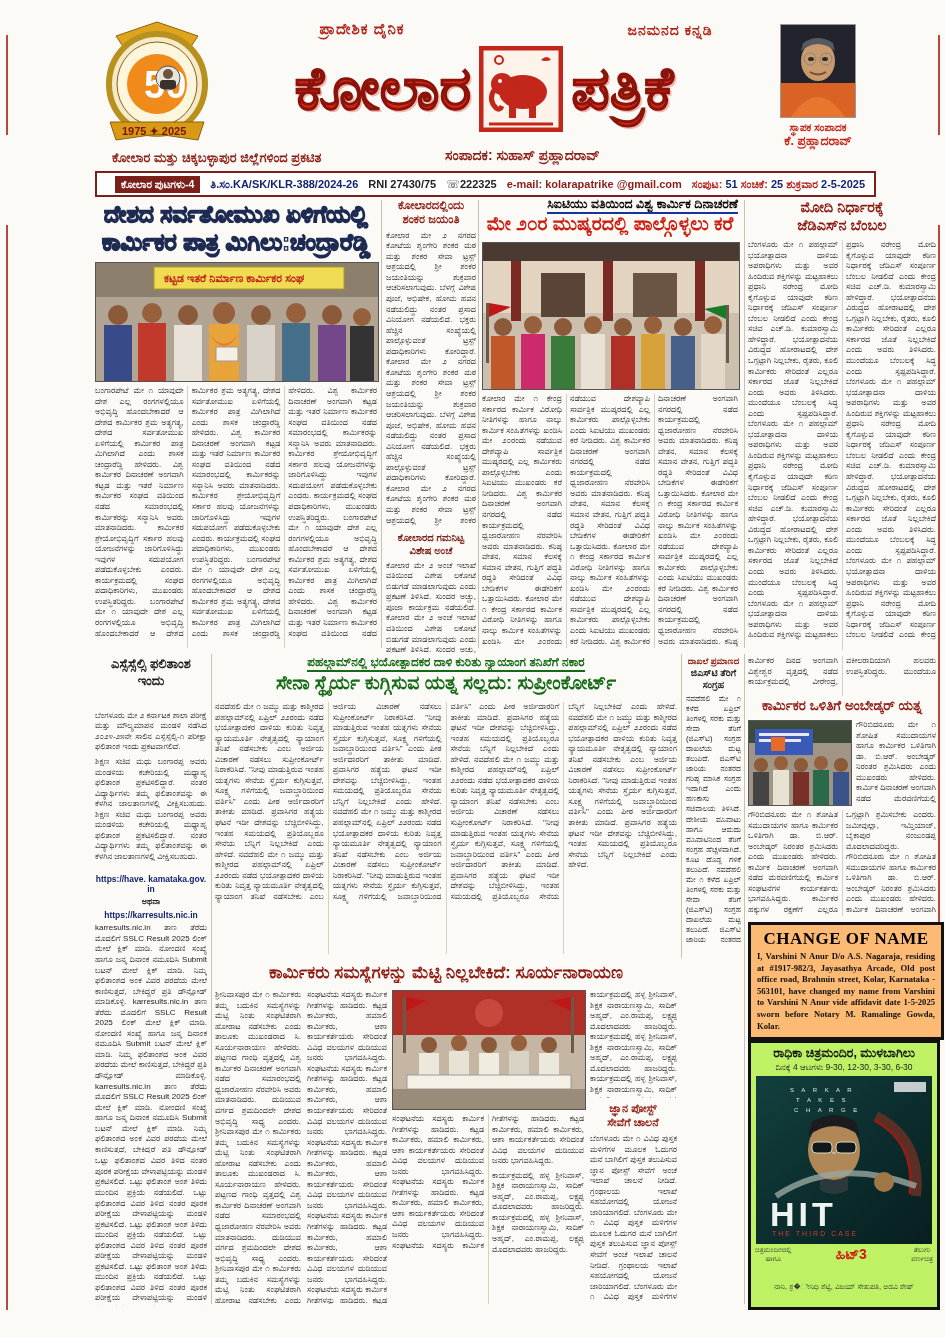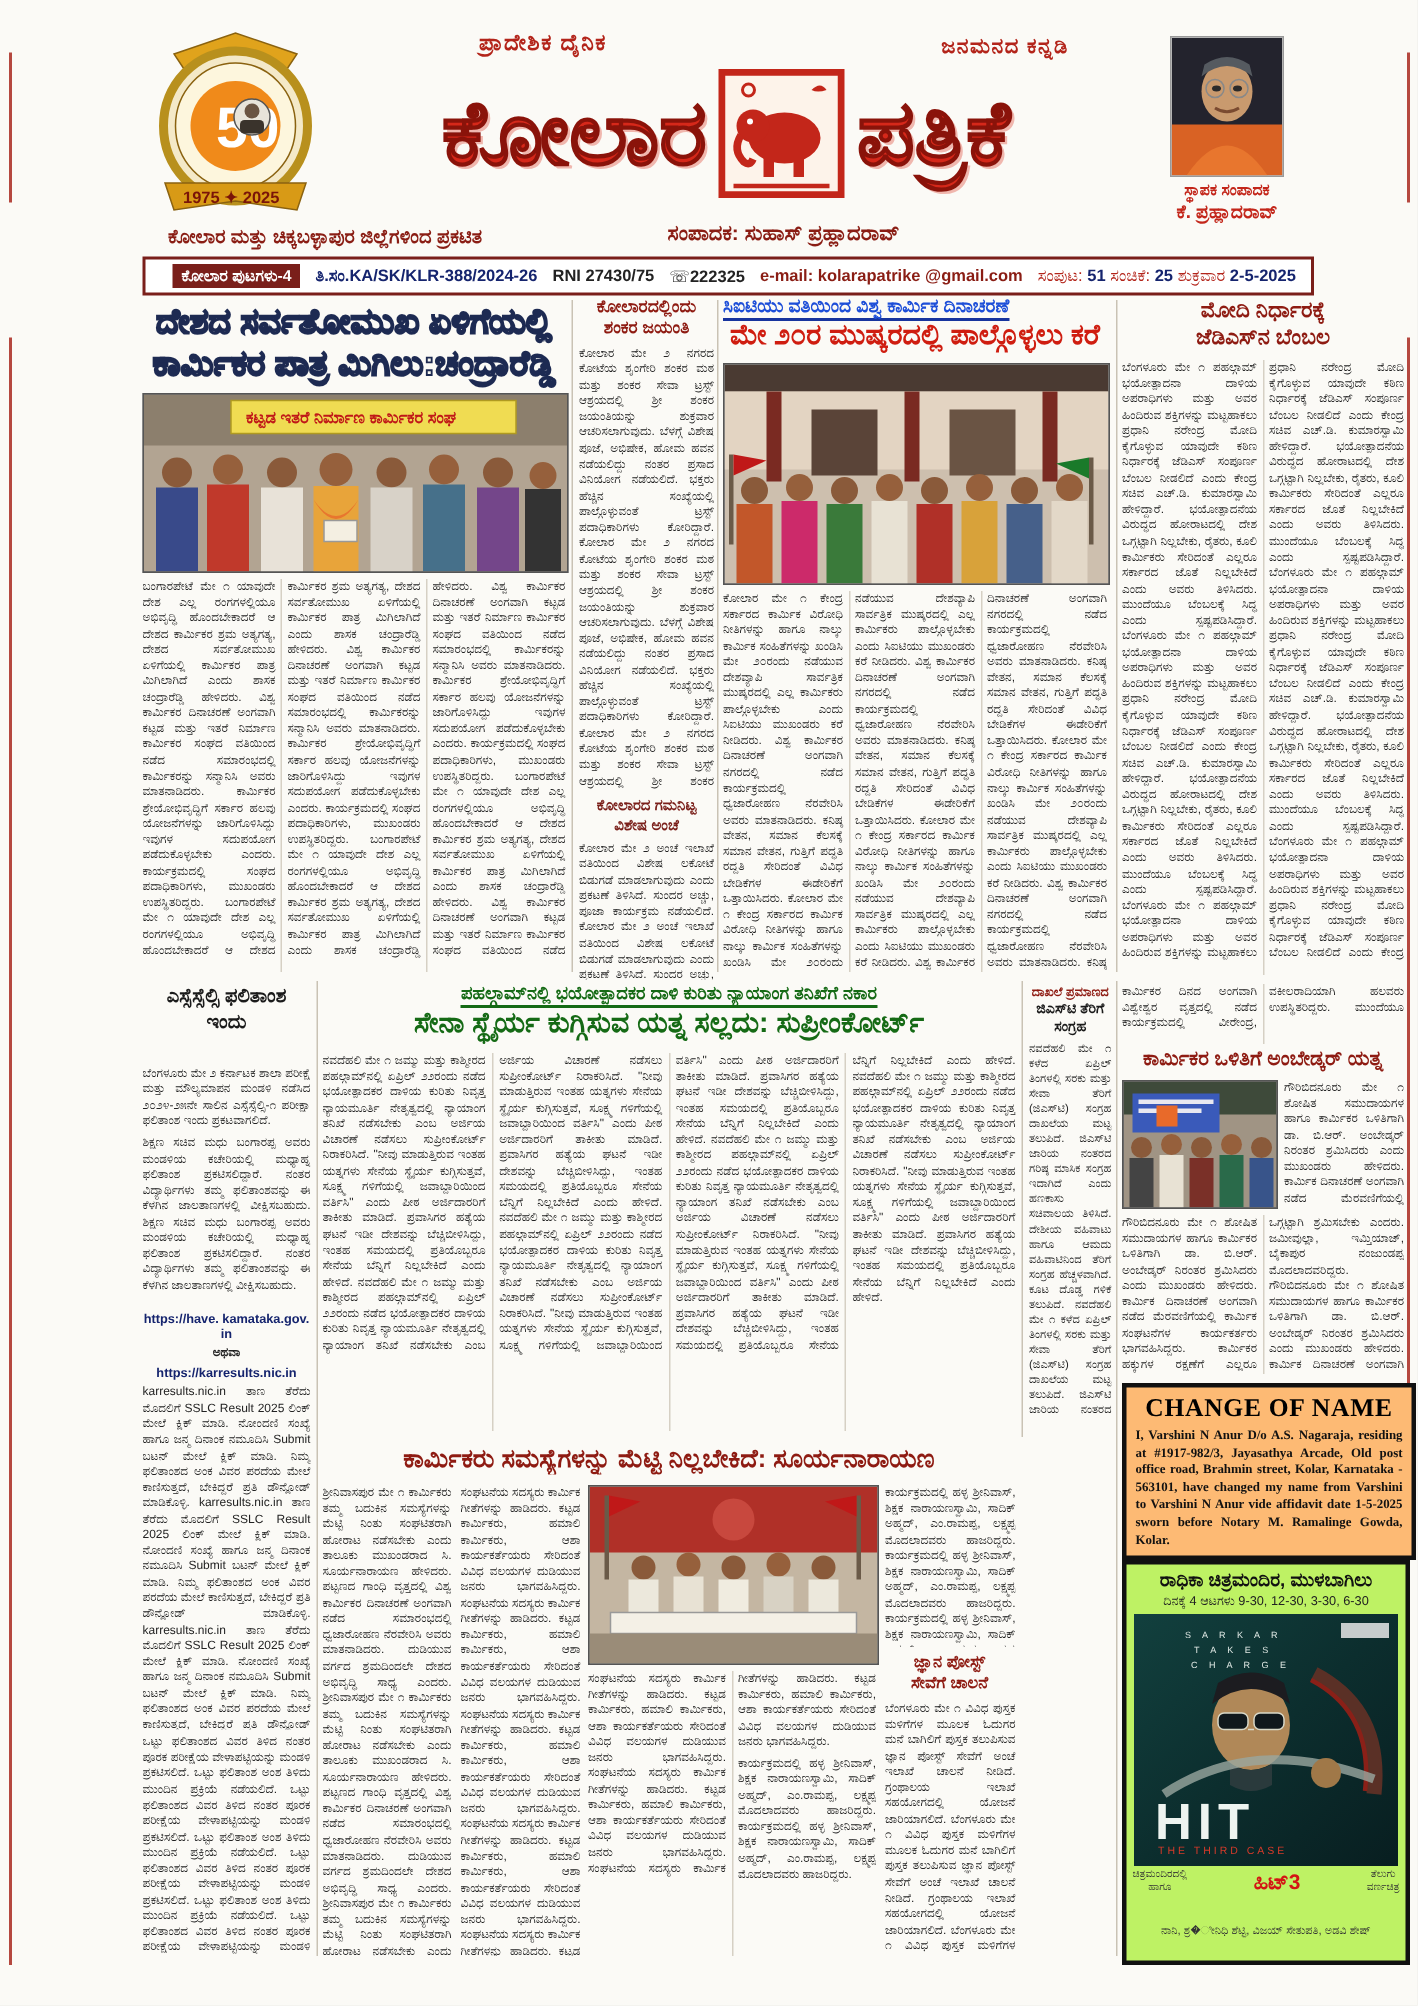--- a/index.html
+++ b/index.html
@@ -12,24 +12,24 @@
   .mast-title{font-weight:900;color:#d6281a;-webkit-text-stroke:1px #8a130a;text-shadow:2px 2px 0 #f0b7ae;line-height:1;}
   .pub-line{color:#8a1d14;font-weight:bold;font-size:13px;}
   .editor-line{color:#8a1d14;font-weight:bold;font-size:14px;}
   .founder-cap{color:#c3261a;font-weight:bold;text-align:center;line-height:1.25;}
   
   .infobar{border:2px solid #7a1f1a;background:#fff;display:flex;align-items:center;gap:10px;padding:0 18px;font-size:11px;white-space:nowrap;overflow:hidden;}
   .chip{background:#7a1f1a;color:#fff;font-weight:bold;padding:2px 6px;font-size:10.5px;}
   .reg{color:#15246e;font-weight:bold;}
   .rni{color:#222;font-weight:bold;}
   .mail{color:#8a1d14;font-weight:bold;}
-  .vol b{color:#15246e;} .vol span{color:#b3241a;font-weight:normal;}
+  .vol b{color:#15246e;} .vol span{color:#b3241a;font-weight:bold;}
   
   .h-outline{font-weight:900;color:#f7f7ef;-webkit-text-stroke:1.25px #1d2a52;text-align:center;line-height:1.22;}
-  .kicker-blue{color:#1d4ed8;font-weight:bold;font-size:12.5px;text-align:left;}
+  .kicker-blue{color:#000000;font-weight:bold;font-size:12.5px;text-align:right;}
   .kicker-blue span{border-bottom:2px solid #17349e;padding-bottom:1px;}
   .kicker-green{color:#156a15;font-weight:bold;font-size:12px;text-align:center;}
   .kicker-green span{border-bottom:2px solid #156a15;padding-bottom:1px;}
   .h-red{color:#cf1d10;font-weight:900;text-align:center;white-space:nowrap;}
   .h-green{color:#156a15;font-weight:900;text-align:center;white-space:nowrap;}
   .h-maroon{color:#8e1b12;font-weight:900;text-align:center;line-height:1.25;}
   .h-black{color:#1a1a1a;font-weight:900;text-align:center;line-height:1.3;}
   
   .bt{font-size:8px;line-height:1.32;text-align:justify;color:#222;overflow:hidden;word-break:break-word;}
   .bt.c2{column-count:2;column-gap:8px;column-rule:1px solid #d6d0c4;}

